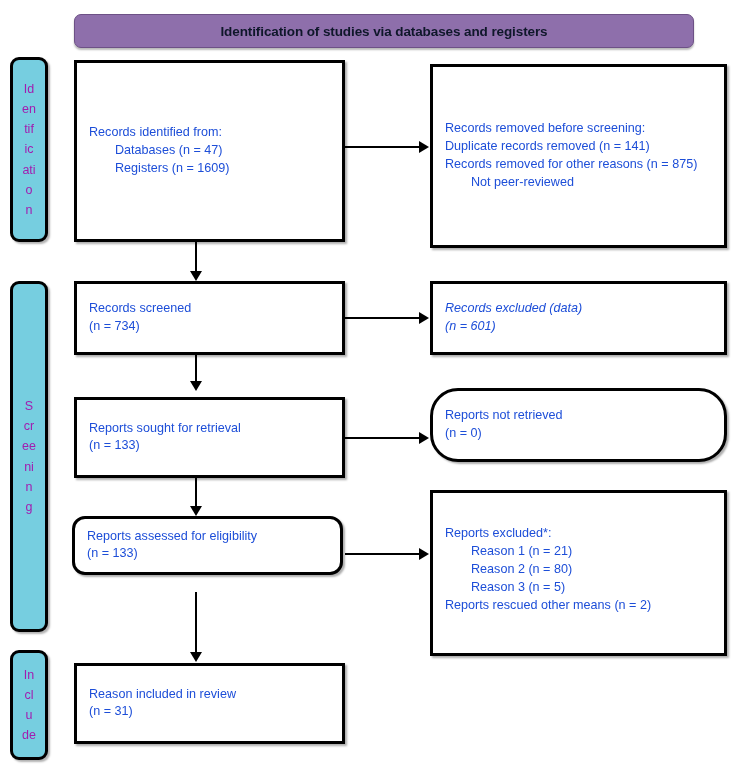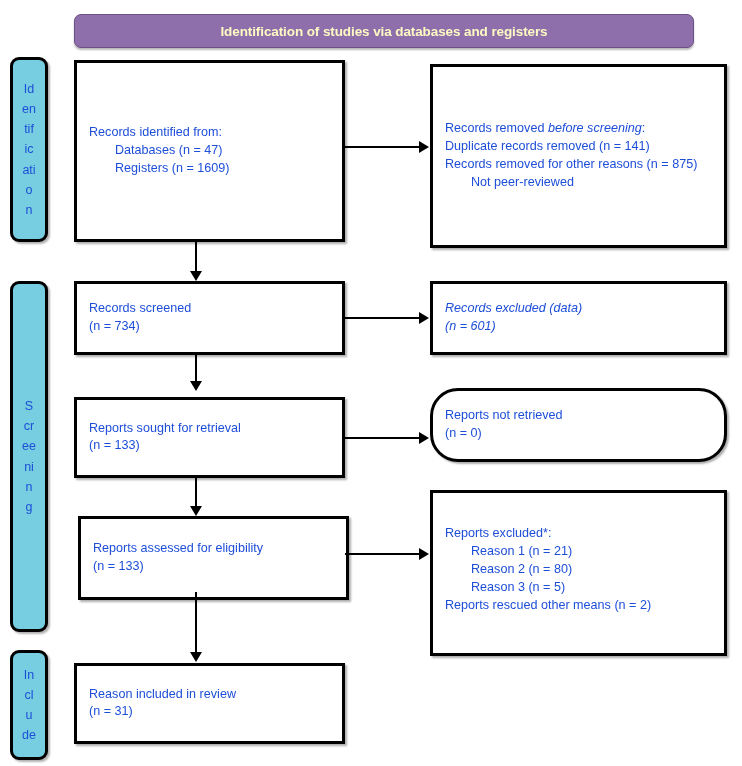--- a/index.html
+++ b/index.html
@@ -30,21 +30,21 @@
     border-radius: 7px;
     box-shadow: 0 2px 2px rgba(0,0,0,0.28);
     display: flex;
     align-items: center;
     justify-content: center;
     box-sizing: border-box;
   }
   .banner-text {
     font-size: 13.5px;
     font-weight: bold;
-    color: #fef9c3;
+    color: #0f172a;
     letter-spacing: -0.1px;
     white-space: nowrap;
   }
 
   
   .stage-bar {
     position: absolute;
     left: 10px;
     width: 38px;
     background: #76cee0;
@@ -52,21 +52,21 @@
     border-radius: 9px;
     box-shadow: 2px 2px 2px rgba(0,0,0,0.30);
     box-sizing: border-box;
     display: flex;
     flex-direction: column;
     align-items: center;
     justify-content: center;
   }
   .stage-bar .seg {
     font-size: 12.5px;
-    color: #1d4ed8;
+    color: #a21caf;
     line-height: 1.62;
     text-align: center;
   }
 
   
   .box {
     position: absolute;
     background: #ffffff;
     border: 3px solid #000000;
     box-shadow: 2px 2px 2px rgba(0,0,0,0.32);
@@ -86,21 +86,20 @@
   }
   .box-text .wrap {
     white-space: normal;
     padding-left: 26px;
     text-indent: -26px;
   }
   .box-text .ind {
     padding-left: 26px;
   }
   .ital {
-    font-style: italic;
   }
 
   
   .vcenter {
     top: 50%;
     transform: translateY(-50%);
   }
 
   
   .conn {
@@ -217,21 +216,21 @@
       <div class="ln">(n = 0)</div>
     </div>
   </div>
 
   <div class="conn hline" style="left:345px; top:437px; width:75px;"></div>
   <div class="arrow-right" style="left:419px; top:432px;"></div>
 
   <div class="conn vline" style="left:195px; top:478px; height:30px;"></div>
   <div class="arrow-down" style="left:190px; top:506px;"></div>
 
-  <div class="box" style="left:78px; top:516px; width:271px; height:84px;">
+  <div class="box" style="left:72px; top:516px; width:271px; height:59px;border-radius:13px;">
     <div class="box-text vcenter">
       <div class="ln">Reports assessed for eligibility</div>
       <div class="ln">(n = 133)</div>
     </div>
   </div>
 
   <div class="box" style="left:430px; top:490px; width:297px; height:166px;">
     <div class="box-text" style="top:32px;">
       <div class="ln">Reports excluded*:</div>
       <div class="ln ind">Reason 1 (n = 21)</div>

